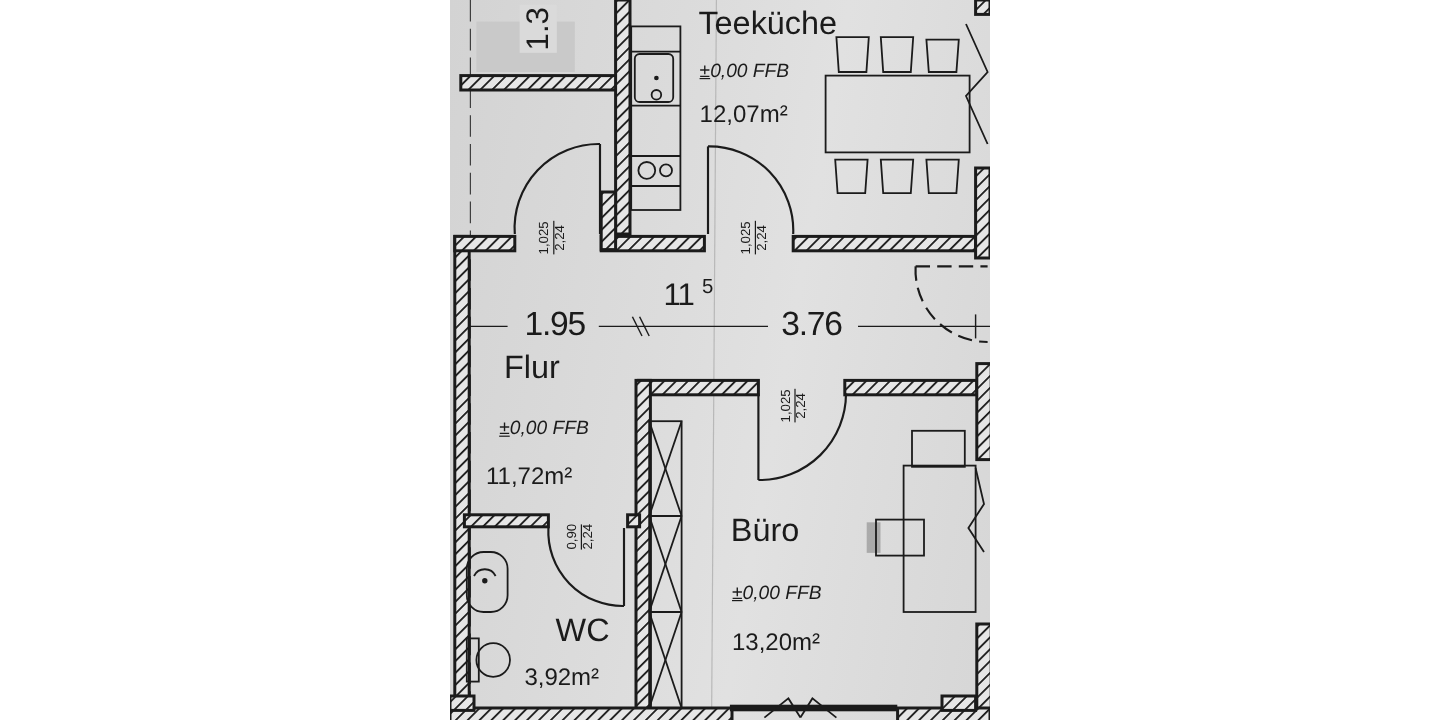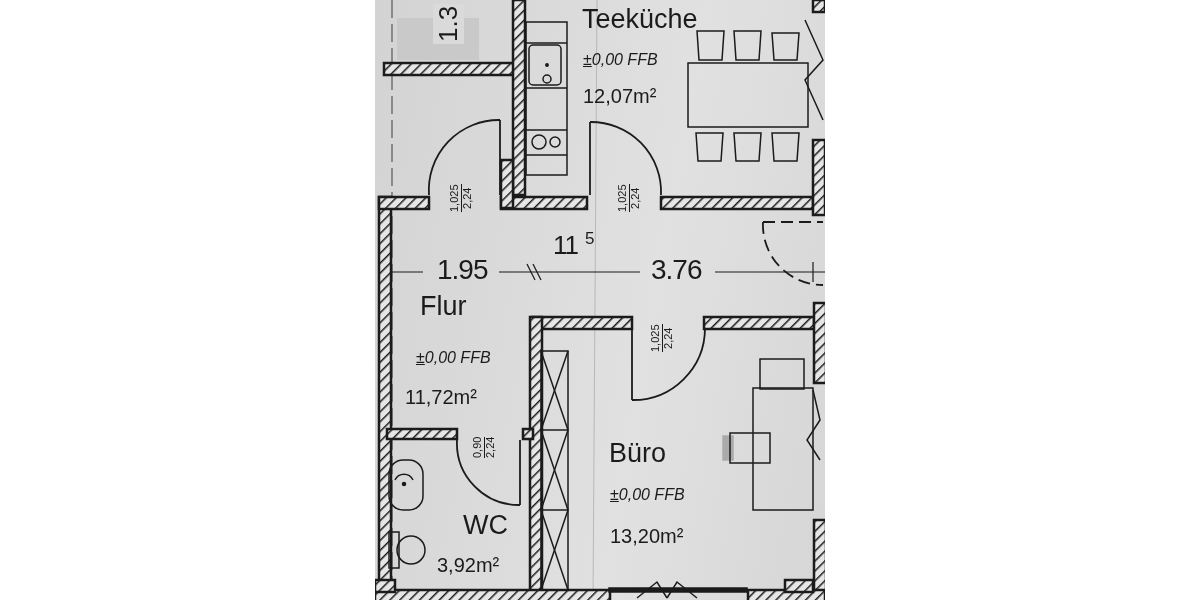--- a/index.html
+++ b/index.html
@@ -186,19 +186,19 @@
 
   <div class="lbl dim" style="left:62px; top:256px;">1.95</div>
   <div class="lbl dim" style="left:178px; top:232px; font-size:26px;">11</div>
   <div class="lbl dim-sup" style="left:210px; top:230px;">5</div>
   <div class="lbl dim" style="left:276px; top:256px;">3.76</div>
 
   <div class="lbl room-name" style="left:45px; top:293px;">Flur</div>
   <div class="lbl room-level" style="left:41px; top:350px;"><span class="pm">±</span><span>0,00 FFB</span></div>
   <div class="lbl room-area" style="left:30px; top:387px;">11,72m²</div>
 
-  <div class="lbl room-name" style="left:234px; top:440px;">Büro</div>
+  <div class="lbl room-name" style="left:234px; top:429px;">Büro</div>
   <div class="lbl room-level" style="left:235px; top:487px;"><span class="pm">±</span><span>0,00 FFB</span></div>
   <div class="lbl room-area" style="left:235px; top:526px;">13,20m²</div>
 
   <div class="lbl room-name" style="left:69px; top:512px;margin-left:19px;">WC</div>
   <div class="lbl room-area" style="left:62px; top:555px;">3,92m²</div>
 </div>
 
 </body></html>

